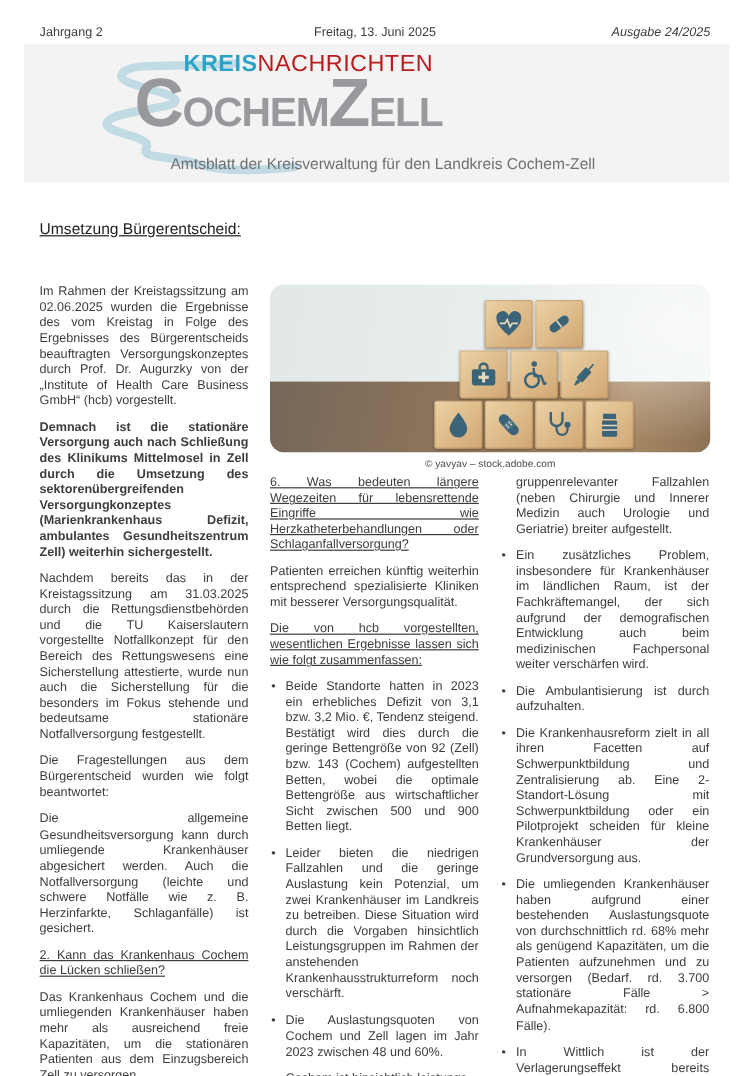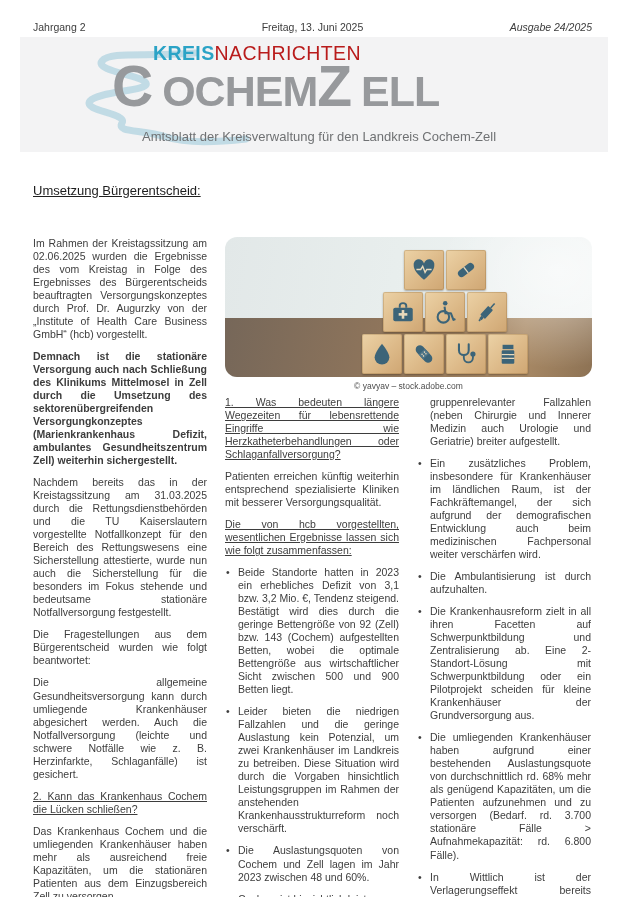--- a/index.html
+++ b/index.html
@@ -13,21 +13,21 @@
   .topbar .r{flex:1;text-align:right;font-style:italic;}
 
   
   .masthead{position:absolute;top:37px;left:20px;width:588px;height:115px;background:#f3f3f4;}
   .squiggle{position:absolute;left:30px;top:8px;}
   .logo-line1{position:absolute;left:133px;top:7px;font-size:19.5px;letter-spacing:.4px;line-height:1;}
   .logo-kreis{font-weight:bold;color:#2ba3c6;}
   .logo-nach{color:#b91c1c;text-align:right;}
   .logo-name{position:absolute;left:92px;top:26px;color:#97999c;font-weight:bold;line-height:.82;white-space:nowrap;letter-spacing:-1px;}
   .logo-name .big{font-size:57px;}
-  .logo-name .small{font-size:43px;margin-left:10px;}
+  .logo-name .small{font-size:34px;}
   .logo-sub{position:absolute;left:122px;top:92px;font-size:13px;color:#6f7173;}
 
   
   .kicker{position:absolute;top:183px;left:33px;font-size:13px;color:#1e1e1e;text-decoration:underline;}
   .title{position:absolute;top:200px;left:33px;font-size:14.5px;font-weight:bold;color:#1e1e1e;}
 
   
   .columns{position:absolute;top:237px;left:33px;width:559px;display:flex;gap:18px;}
   .col{width:174px;flex:0 0 174px;font-size:10.5px;line-height:1.24;text-align:justify;hyphens:auto;}
   .col p{margin:0 0 9px 0;}
@@ -87,21 +87,21 @@
       <p>Im Rahmen der Kreistagssitzung am 02.06.2025 wurden die Ergebnisse des vom Kreistag in Folge des Ergebnisses des Bürgerentscheids beauftragten Versorgungskonzeptes durch Prof. Dr. Augurzky von der „Institute of Health Care Business GmbH“ (hcb) vorgestellt.</p>
       <p class="bold">Demnach ist die stationäre Versorgung auch nach Schließung des Klinikums Mittelmosel in Zell durch die Umsetzung des sektorenübergreifenden Versorgungkonzeptes (Marienkrankenhaus Defizit, ambulantes Gesundheitszentrum Zell) weiterhin sichergestellt.</p>
       <p>Nachdem bereits das in der Kreistagssitzung am 31.03.2025 durch die Rettungsdienstbehörden und die TU Kaiserslautern vorgestellte Notfallkonzept für den Bereich des Rettungswesens eine Sicherstellung attestierte, wurde nun auch die Sicherstellung für die besonders im Fokus stehende und bedeutsame stationäre Notfallversorgung festgestellt.</p>
       <p>Die Fragestellungen aus dem Bürgerentscheid wurden wie folgt beantwortet:</p>
       <p>Die allgemeine Gesundheitsversorgung kann durch umliegende Krankenhäuser abgesichert werden. Auch die Notfallversorgung (leichte und schwere Notfälle wie z. B. Herzinfarkte, Schlaganfälle) ist gesichert.</p>
       <p class="q">2. Kann das Krankenhaus Cochem die Lücken schließen?</p>
       <p>Das Krankenhaus Cochem und die umliegenden Krankenhäuser haben mehr als ausreichend freie Kapazitäten, um die stationären Patienten aus dem Einzugsbereich Zell zu versorgen.</p>
     </div>
 
     <div class="col col2">
-      <p class="q">1. Was bedeuten längere Wegezeiten für lebensrettende Eingriffe wie Herzkatheterbehandlungen oder Schlaganfallversorgung?</p>
+      <p class="q">6. Was bedeuten längere Wegezeiten für lebensrettende Eingriffe wie Herzkatheterbehandlungen oder Schlaganfallversorgung?</p>
       <p>Patienten erreichen künftig weiterhin entsprechend spezialisierte Kliniken mit besserer Versorgungsqualität.</p>
       <p class="q">Die von hcb vorgestellten, wesentlichen Ergebnisse lassen sich wie folgt zusammenfassen:</p>
       <ul class="bullets">
         <li>Beide Standorte hatten in 2023 ein erhebliches Defizit von 3,1 bzw. 3,2 Mio. €, Tendenz steigend. Bestätigt wird dies durch die geringe Bettengröße von 92 (Zell) bzw. 143 (Cochem) aufgestellten Betten, wobei die optimale Bettengröße aus wirtschaftlicher Sicht zwischen 500 und 900 Betten liegt.</li>
         <li>Leider bieten die niedrigen Fallzahlen und die geringe Auslastung kein Potenzial, um zwei Krankenhäuser im Landkreis zu betreiben. Diese Situation wird durch die Vorgaben hinsichtlich Leistungsgruppen im Rahmen der anstehenden Krankenhausstrukturreform noch verschärft.</li>
         <li>Die Auslastungsquoten von Cochem und Zell lagen im Jahr 2023 zwischen 48 und 60%.</li>
         <li>Cochem ist hinsichtlich leistungs-</li>
       </ul>
     </div>
 

